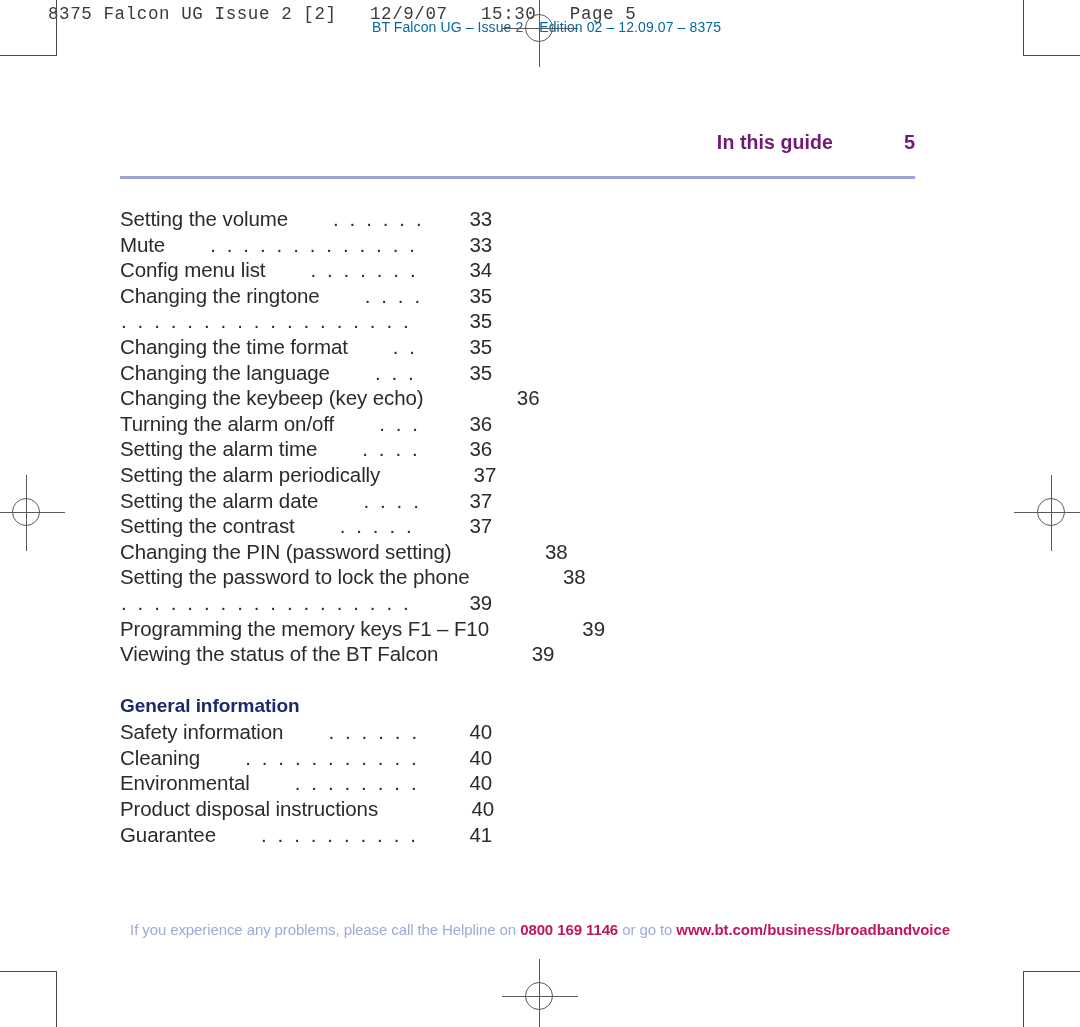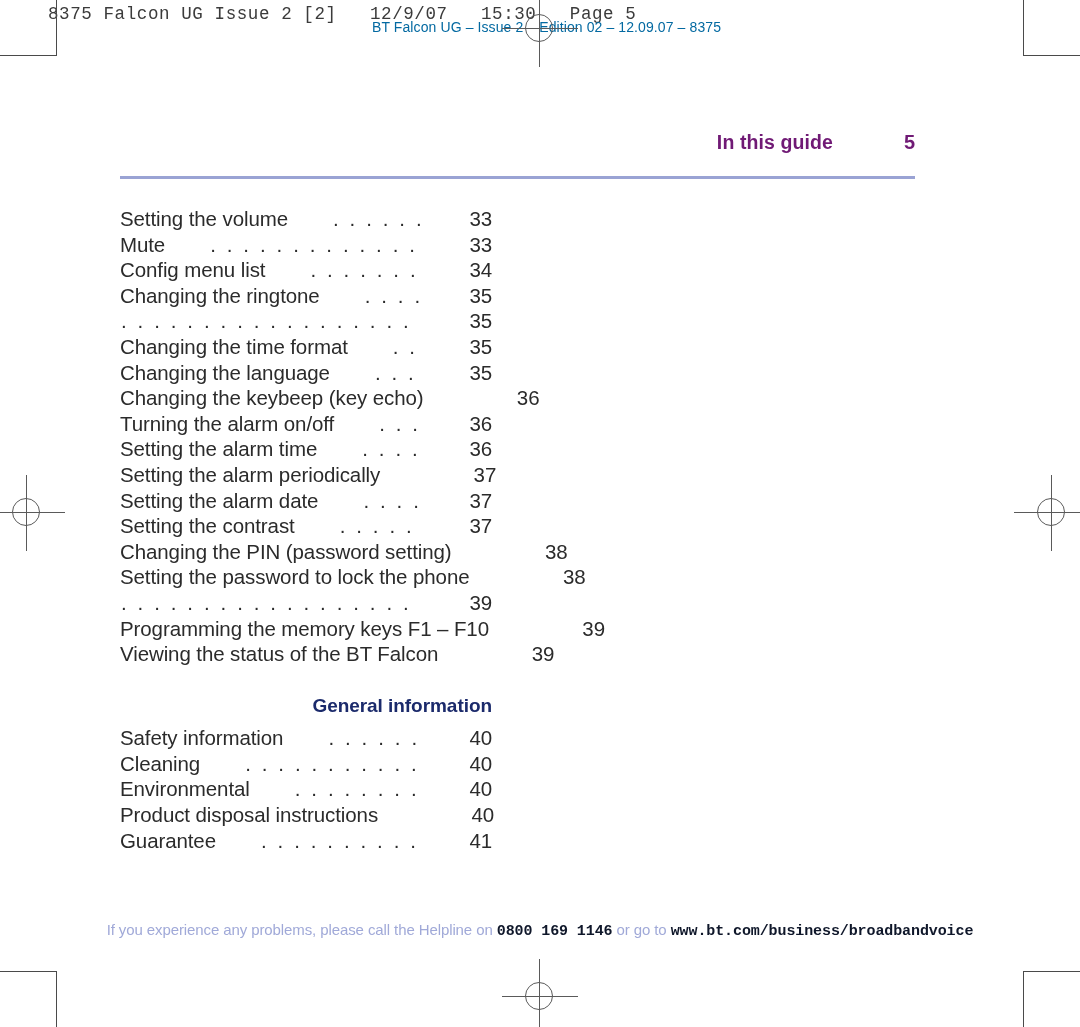--- a/index.html
+++ b/index.html
@@ -160,37 +160,36 @@
   }
 
   .toc-group-title {
     font-size: 19px;
     font-weight: 700;
     color: #1b2a6b;
     letter-spacing: -0.05px;
     line-height: 25.6px;
   }
   .toc-group.spaced { margin-top: 26px; }
-  .toc-group.spaced .toc-group-title { margin-bottom: 7px; text-align: right; }
+  .toc-group.spaced .toc-group-title { margin-bottom: 1px; }
 
   
   .footer {
     position: absolute;
     left: 0; top: 921px;
     width: 1080px;
     text-align: center;
     font-size: 15px;
     color: #a0a9d8;
     letter-spacing: -0.1px;
     white-space: nowrap;
   }
   .footer b {
     font-weight: 700;
-    color: #0f172a;
-    font-family: Liberation Mono, monospace;
+    color: #be185d;
   }
 </style>
 </head>
 <body>
 
 <div class="prepress-header">
   <div class="job-slug">8375 Falcon UG Issue 2 [2]   12/9/07   15:30   Page 5</div>
   <div class="doc-slug">BT Falcon UG – Issue 2 – Edition 02 – 12.09.07 – 8375</div>
 </div>
 

